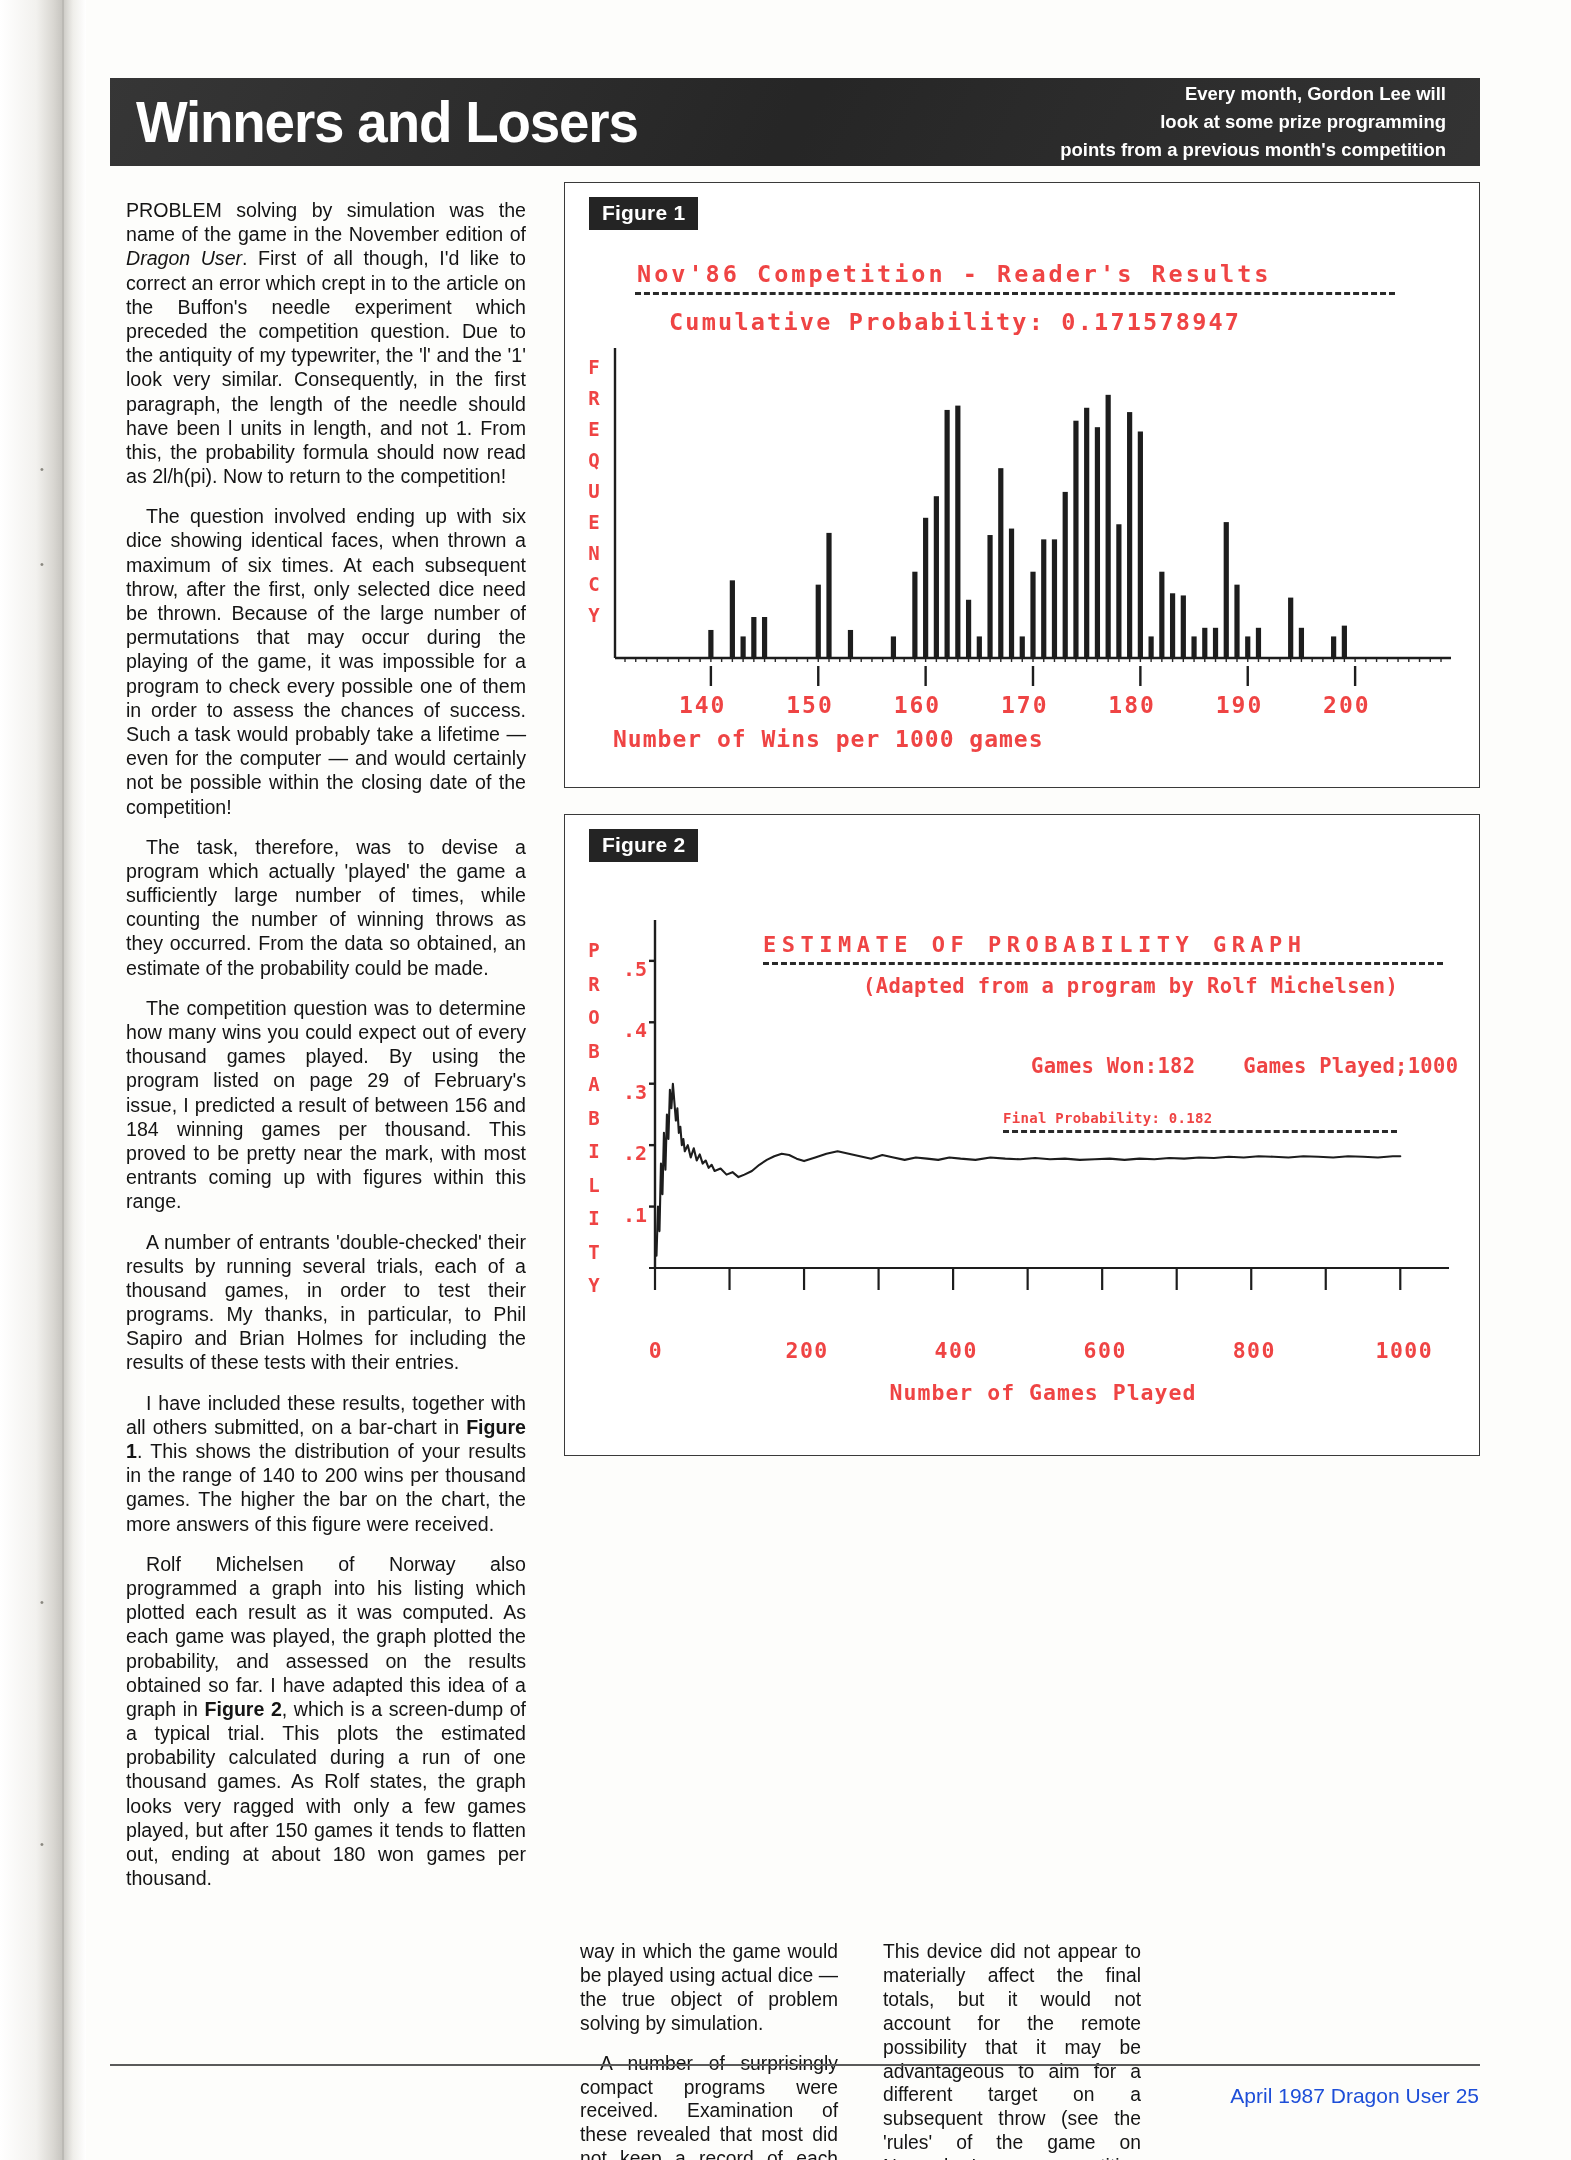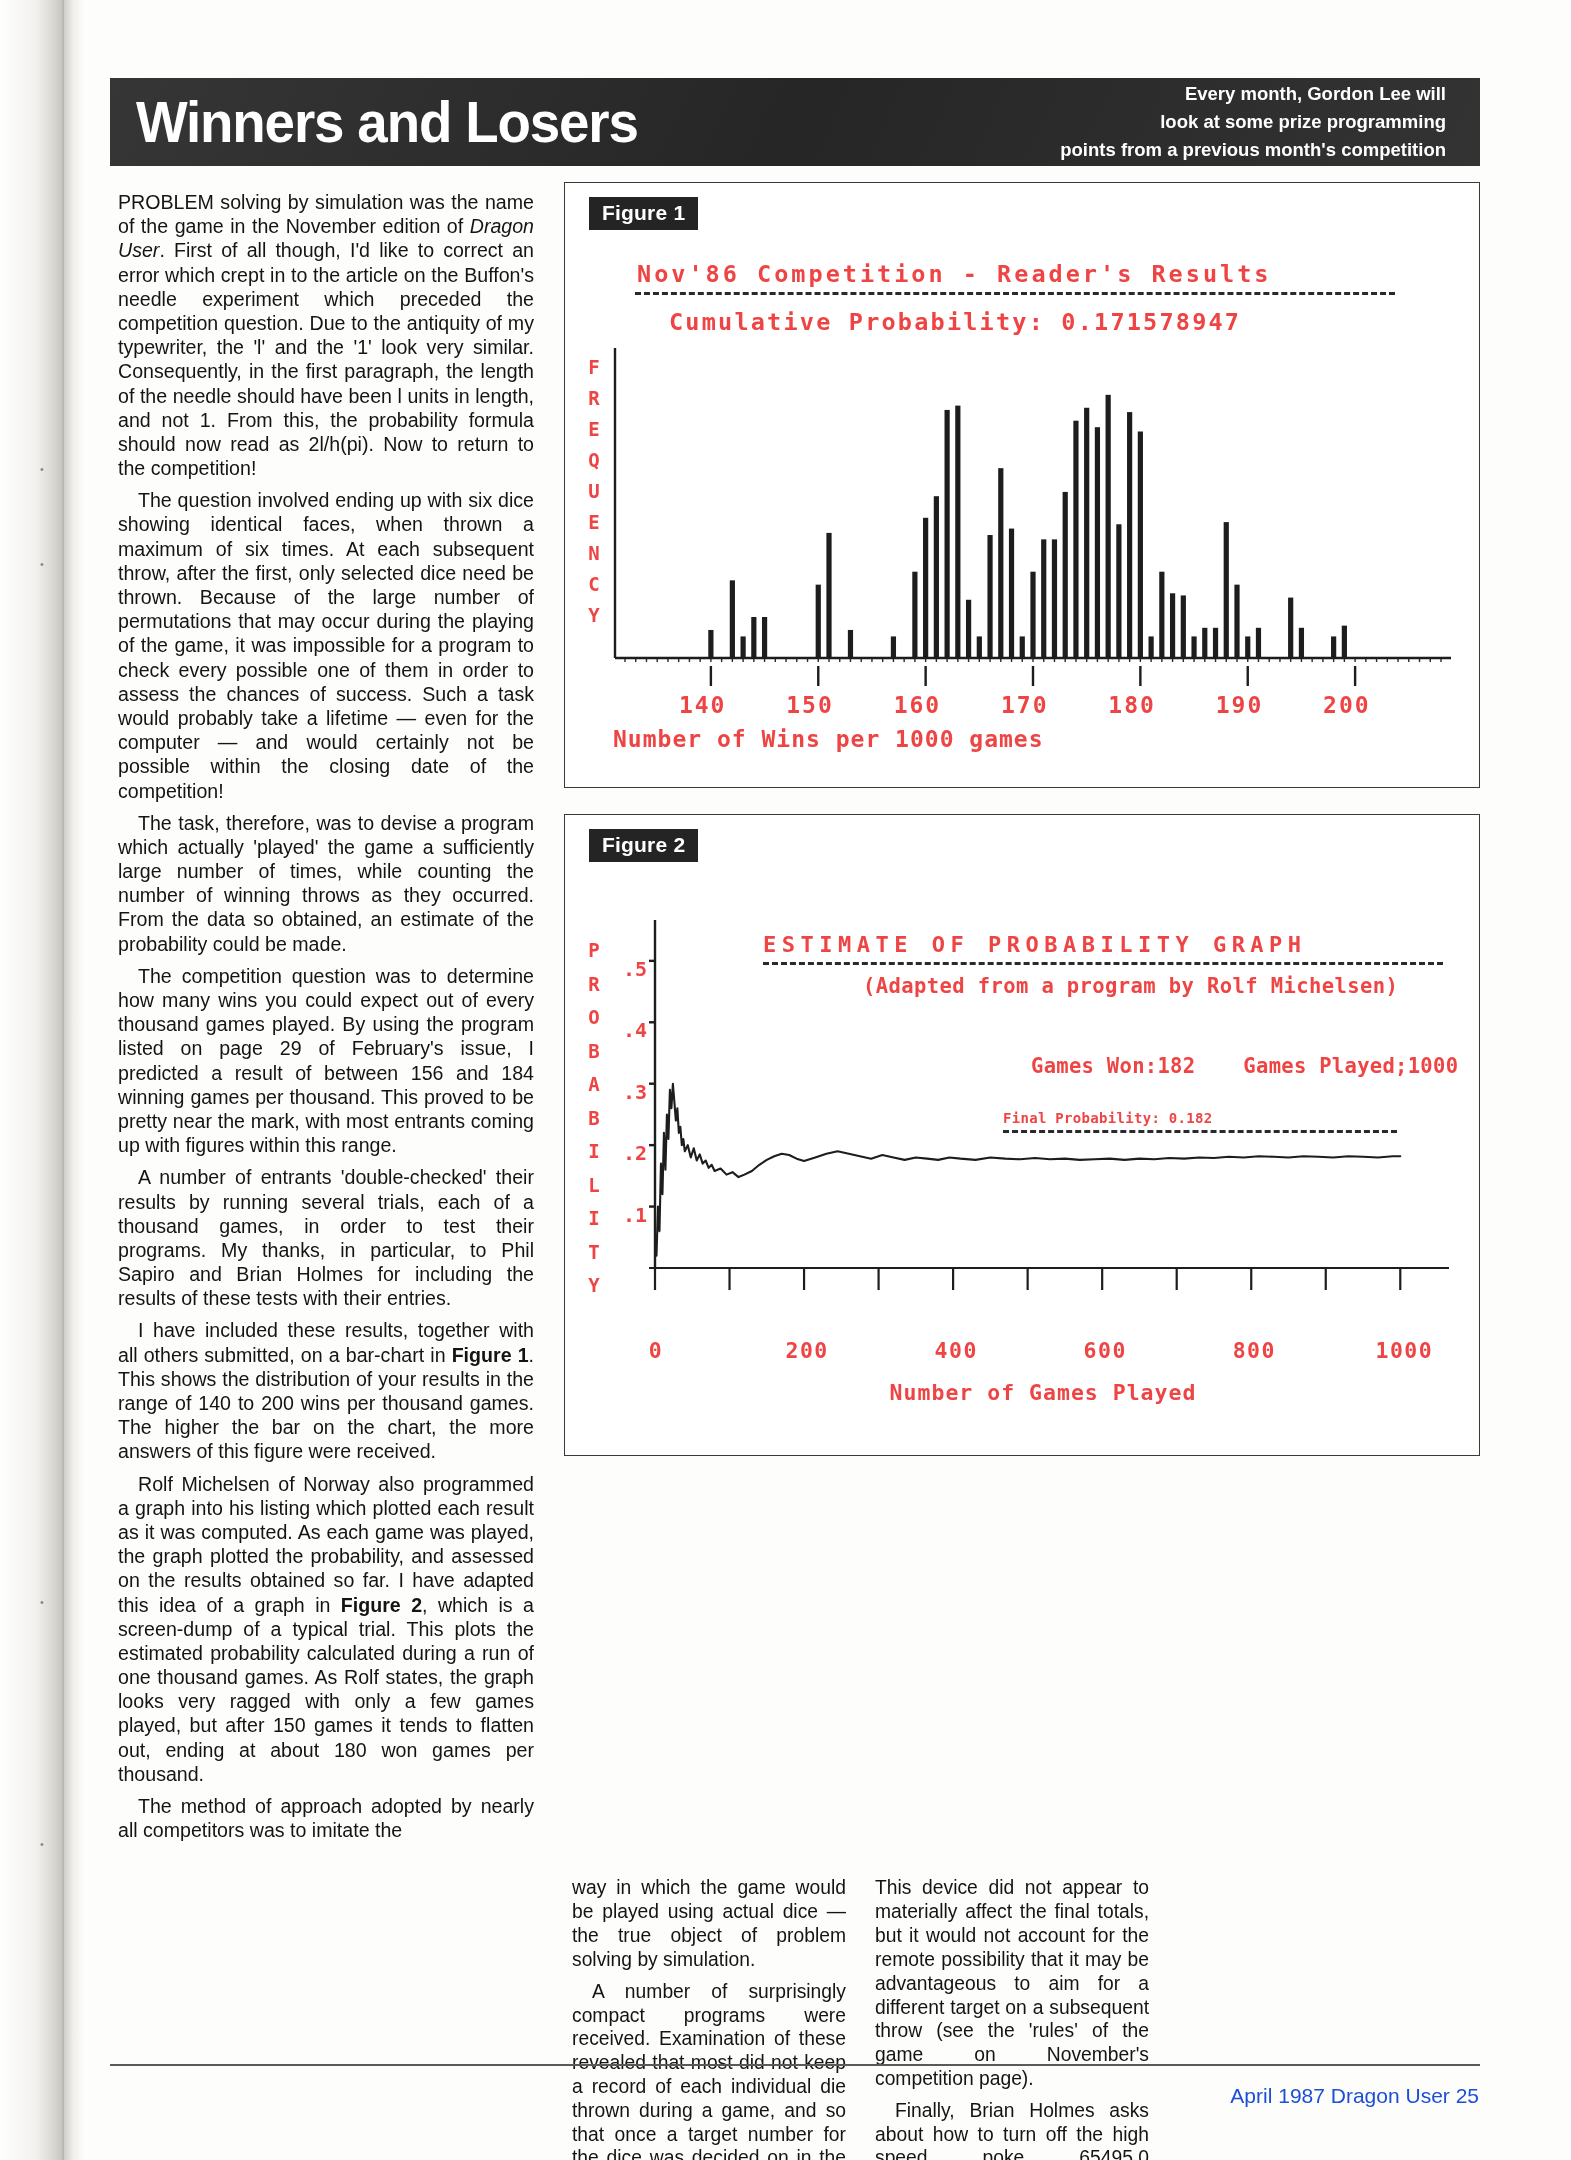--- a/index.html
+++ b/index.html
@@ -93,21 +93,21 @@
   .col {
     width: 432px;
     font-size: 19.6px;
     line-height: 1.235;
     text-align: justify;
     color: #141414;
     -webkit-hyphens: none;
     hyphens: none;
   }
   .col p {
-    margin: 8px;
+    margin: 16px;
   }
   .col p + p { text-indent: 20px; }
   .ital { font-style: italic; }
   .bold { font-weight: bold; }
 
   
   #figs {
     width: 916px;
   }
   .figbox {
@@ -341,21 +341,20 @@
     <div id="body-top">
 
       <div class="col">
         <p><span>PROBLEM solving by simulation was the name of the game in the November edition of </span><span class="ital">Dragon User</span><span>. First of all though, I'd like to correct an error which crept in to the article on the Buffon's needle experiment which preceded the competition question. Due to the antiquity of my typewriter, the 'l' and the '1' look very similar. Consequently, in the first paragraph, the length of the needle should have been l units in length, and not 1. From this, the probability formula should now read as 2l/h(pi). Now to return to the competition!</span></p>
         <p>The question involved ending up with six dice showing identical faces, when thrown a maximum of six times. At each subsequent throw, after the first, only selected dice need be thrown. Because of the large number of permutations that may occur during the playing of the game, it was impossible for a program to check every possible one of them in order to assess the chances of success. Such a task would probably take a lifetime — even for the computer — and would certainly not be possible within the closing date of the competition!</p>
         <p>The task, therefore, was to devise a program which actually 'played' the game a sufficiently large number of times, while counting the number of winning throws as they occurred. From the data so obtained, an estimate of the probability could be made.</p>
         <p>The competition question was to determine how many wins you could expect out of every thousand games played. By using the program listed on page 29 of February's issue, I predicted a result of between 156 and 184 winning games per thousand. This proved to be pretty near the mark, with most entrants coming up with figures within this range.</p>
         <p>A number of entrants 'double-checked' their results by running several trials, each of a thousand games, in order to test their programs. My thanks, in particular, to Phil Sapiro and Brian Holmes for including the results of these tests with their entries.</p>
         <p><span>I have included these results, together with all others submitted, on a bar-chart in </span><span class="bold">Figure 1</span><span>. This shows the distribution of your results in the range of 140 to 200 wins per thousand games. The higher the bar on the chart, the more answers of this figure were received.</span></p>
         <p><span>Rolf Michelsen of Norway also programmed a graph into his listing which plotted each result as it was computed. As each game was played, the graph plotted the probability, and assessed on the results obtained so far. I have adapted this idea of a graph in </span><span class="bold">Figure 2</span><span>, which is a screen-dump of a typical trial. This plots the estimated probability calculated during a run of one thousand games. As Rolf states, the graph looks very ragged with only a few games played, but after 150 games it tends to flatten out, ending at about 180 won games per thousand.</span></p>
-        <p>The method of approach adopted by nearly all competitors was to imitate the</p>
       </div>
 
       <div id="figs">
 
         <div class="figbox" id="fig1">
           <div class="figtag">Figure 1</div>
 
           <div id="f1-wrap">
             <div class="screen" id="f1-title">Nov'86 Competition - Reader's Results</div>
             <div id="f1-rule"></div>

